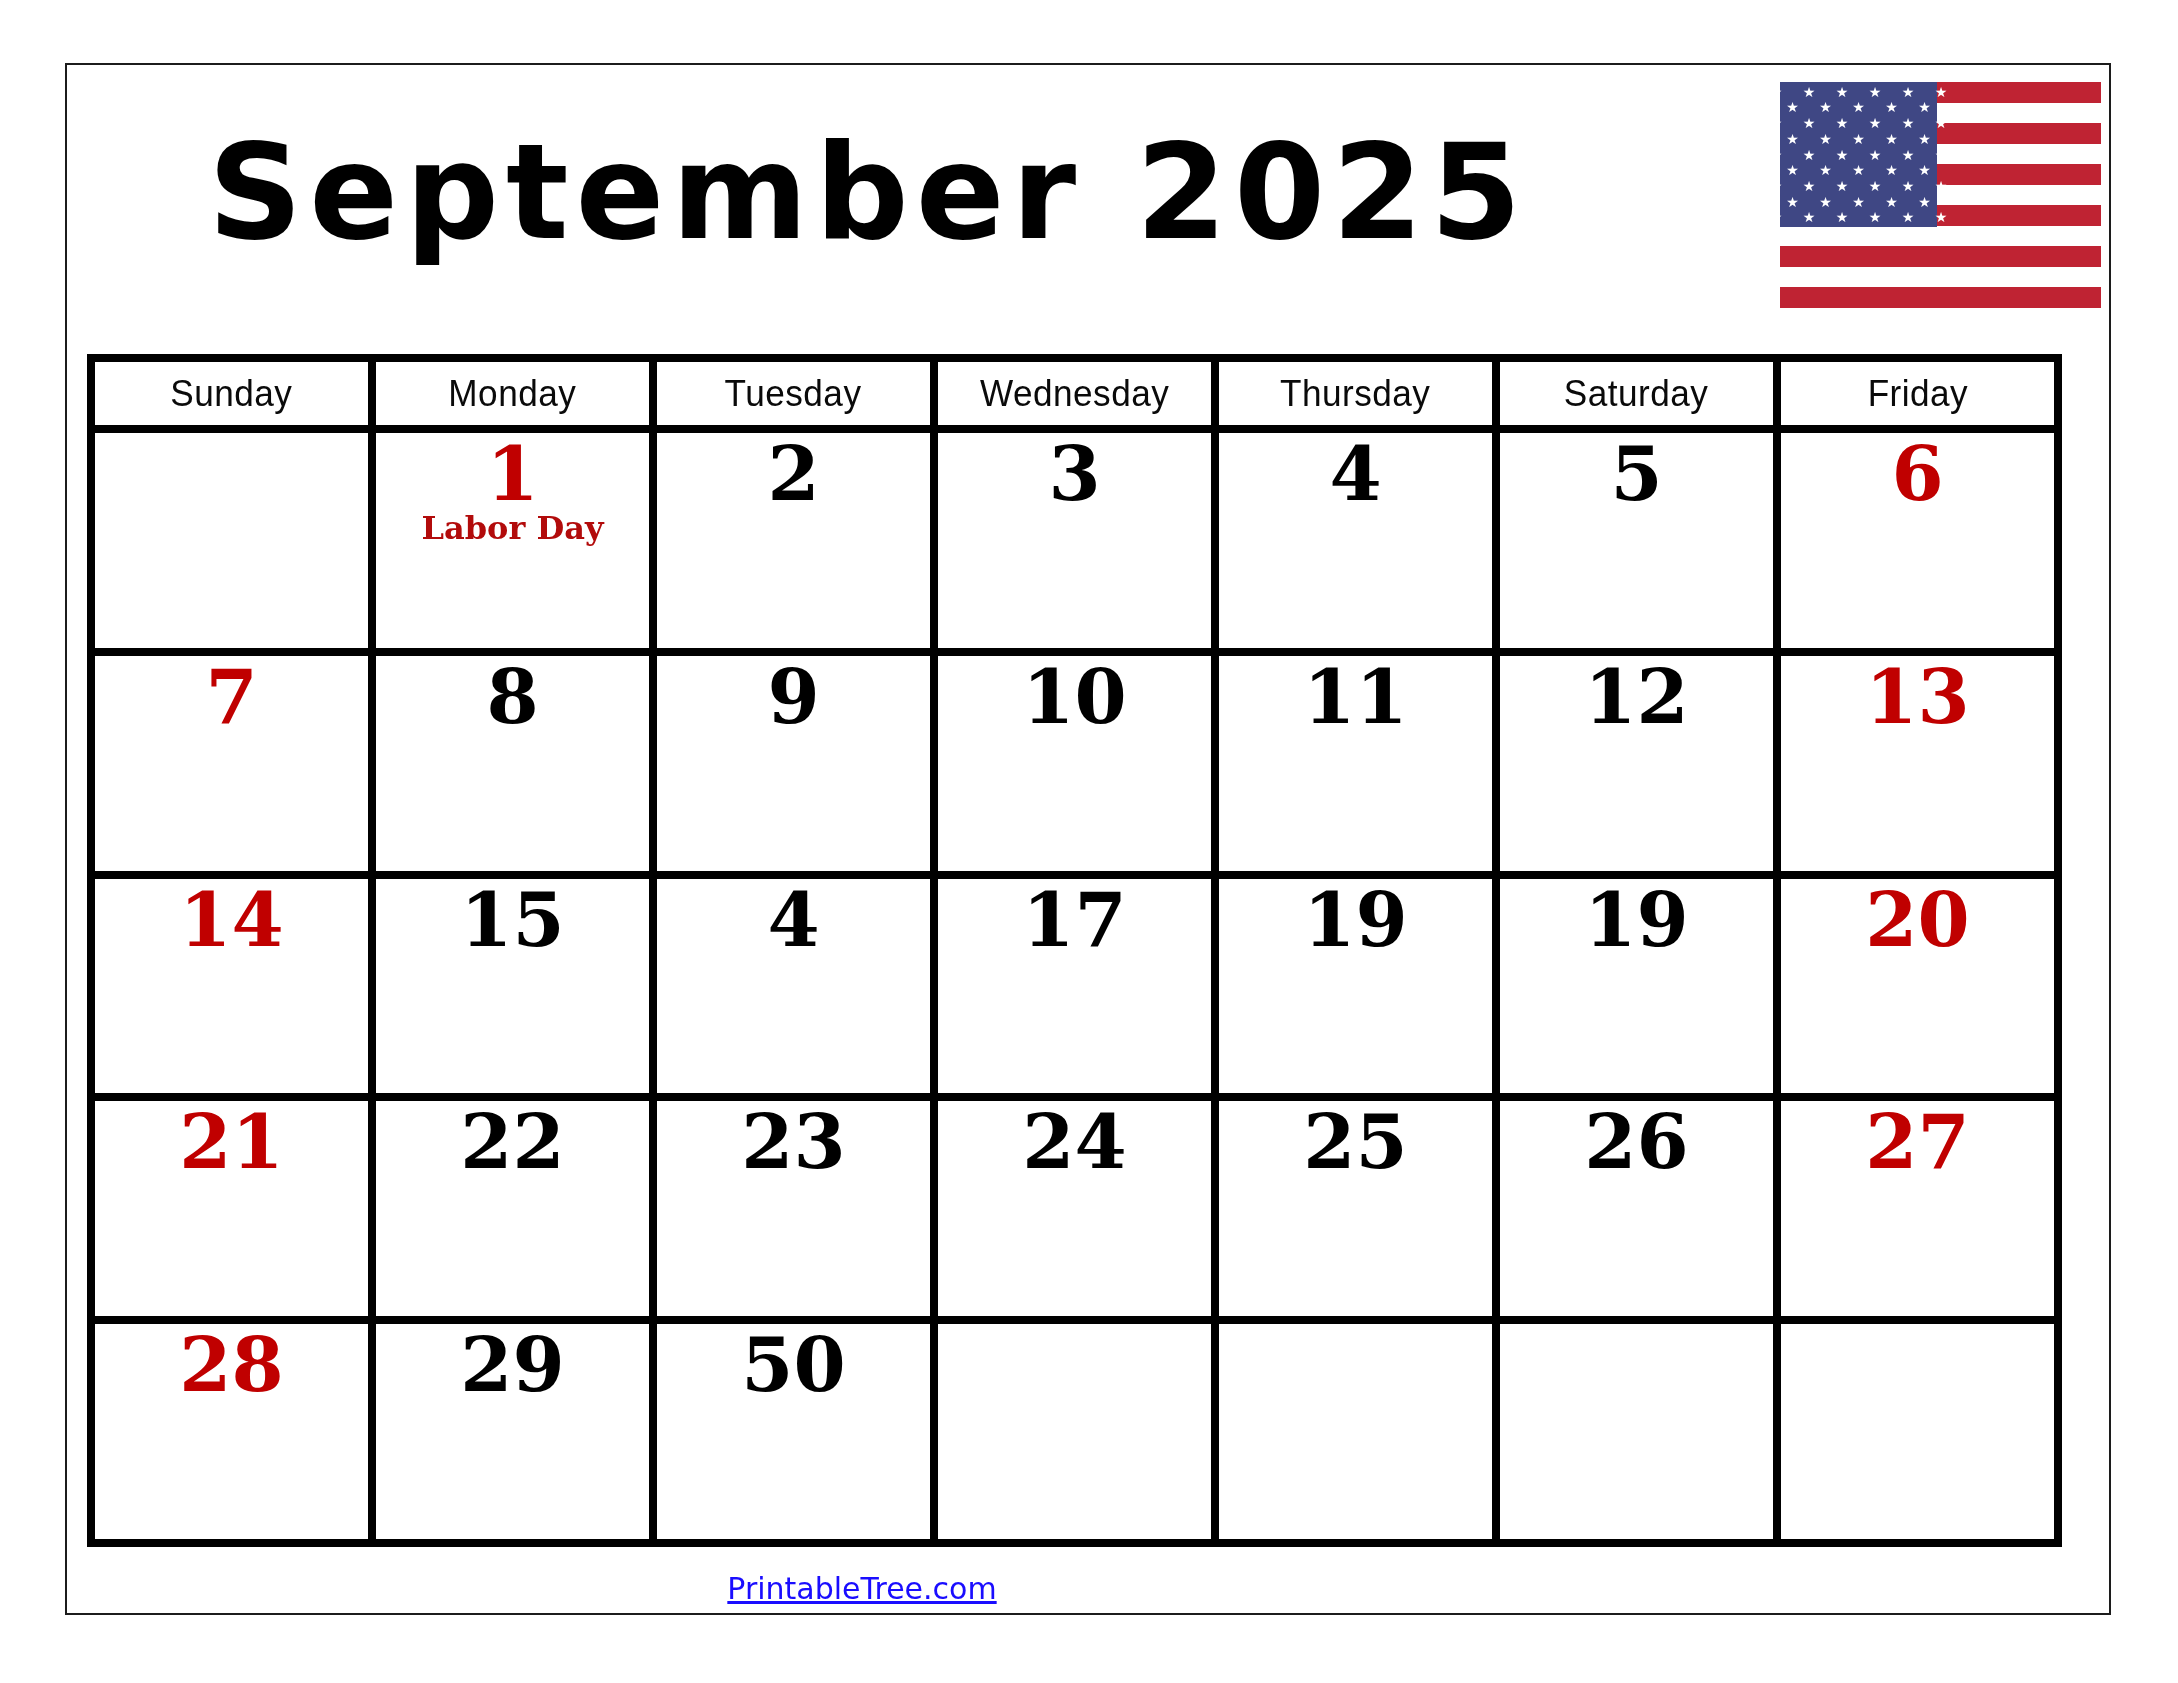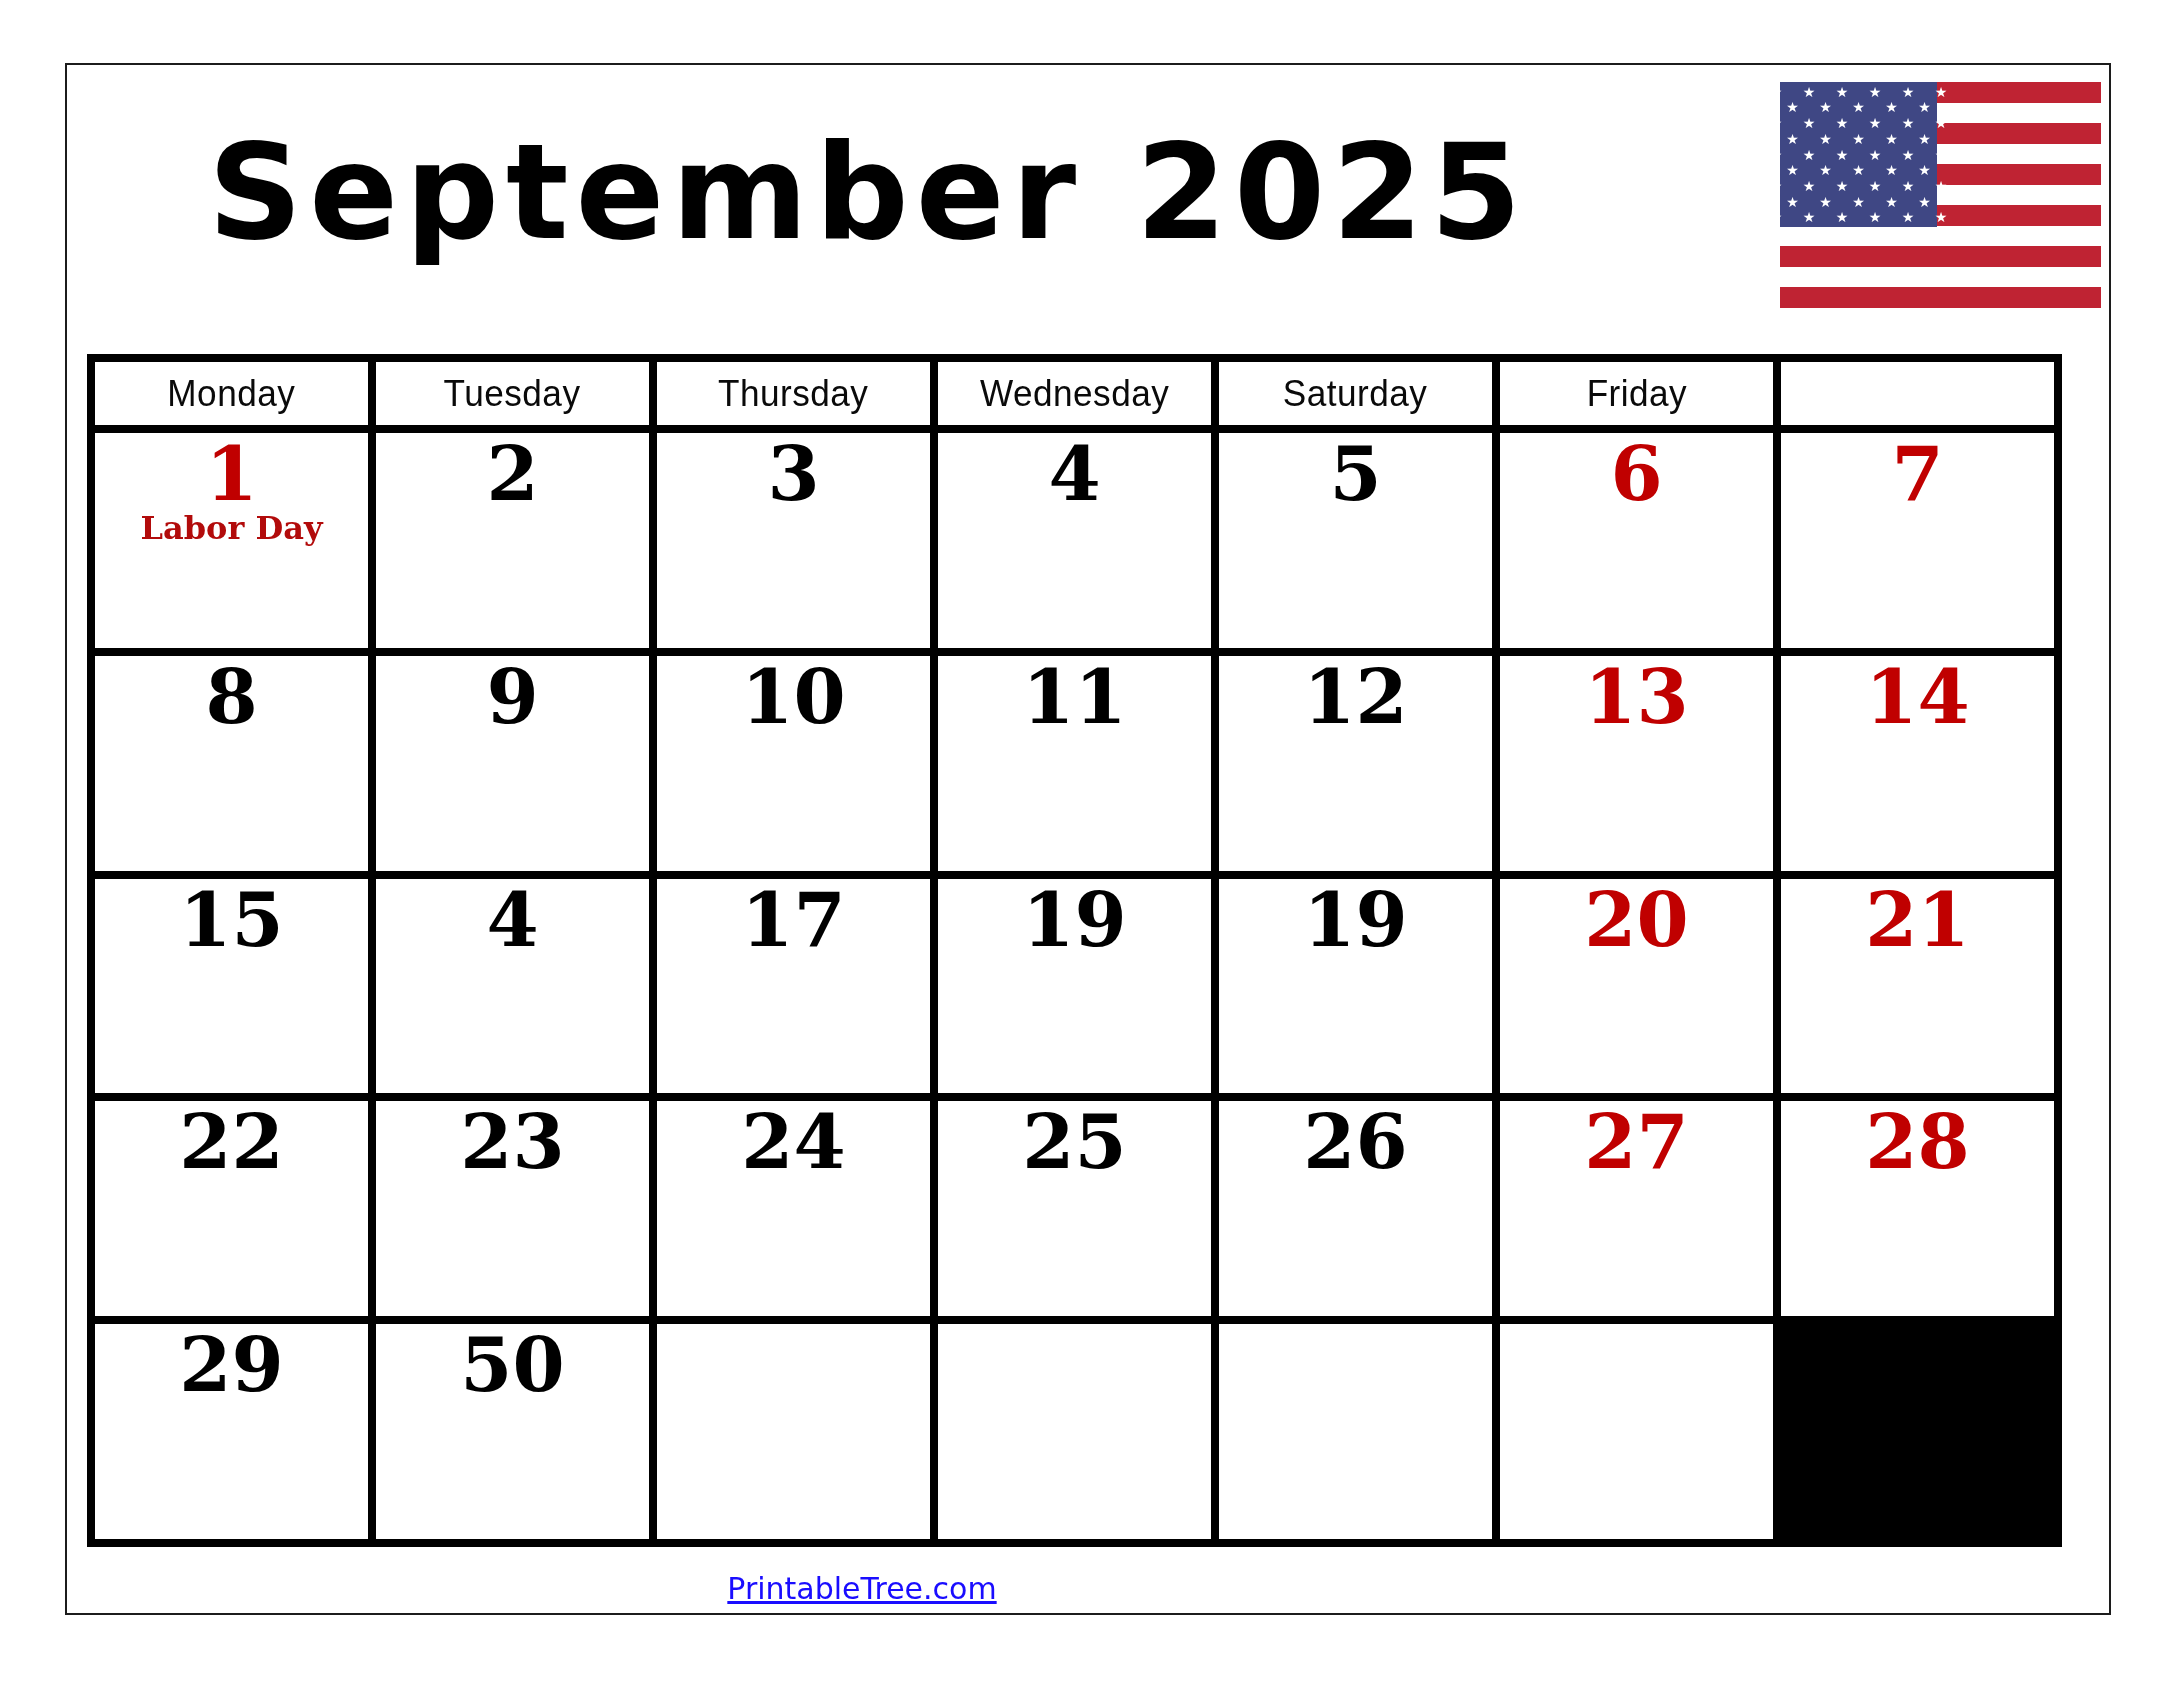--- a/index.html
+++ b/index.html
@@ -119,30 +119,33 @@
       <div class="star-row">★ ★ ★ ★ ★ ★</div>
       <div class="star-row">★ ★ ★ ★ ★</div>
       <div class="star-row">★ ★ ★ ★ ★ ★</div>
       <div class="star-row">★ ★ ★ ★ ★</div>
       <div class="star-row">★ ★ ★ ★ ★ ★</div>
     </div>
 </div>
 
 <div class="grid">
     <div class="hcell">
+      <span>Sunday</span>
+    </div>
+    <div class="hcell">
       <span>Monday</span>
     </div>
     <div class="hcell">
       <span>Tuesday</span>
     </div>
     <div class="hcell">
+      <span>Wednesday</span>
+    </div>
+    <div class="hcell">
       <span>Thursday</span>
-    </div>
-    <div class="hcell">
-      <span>Wednesday</span>
     </div>
     <div class="hcell">
       <span>Saturday</span>
     </div>
     <div class="hcell">
       <span>Friday</span>
     </div>
     <div class="cell"></div>
     <div class="cell">
       <div class="num red">1</div>

